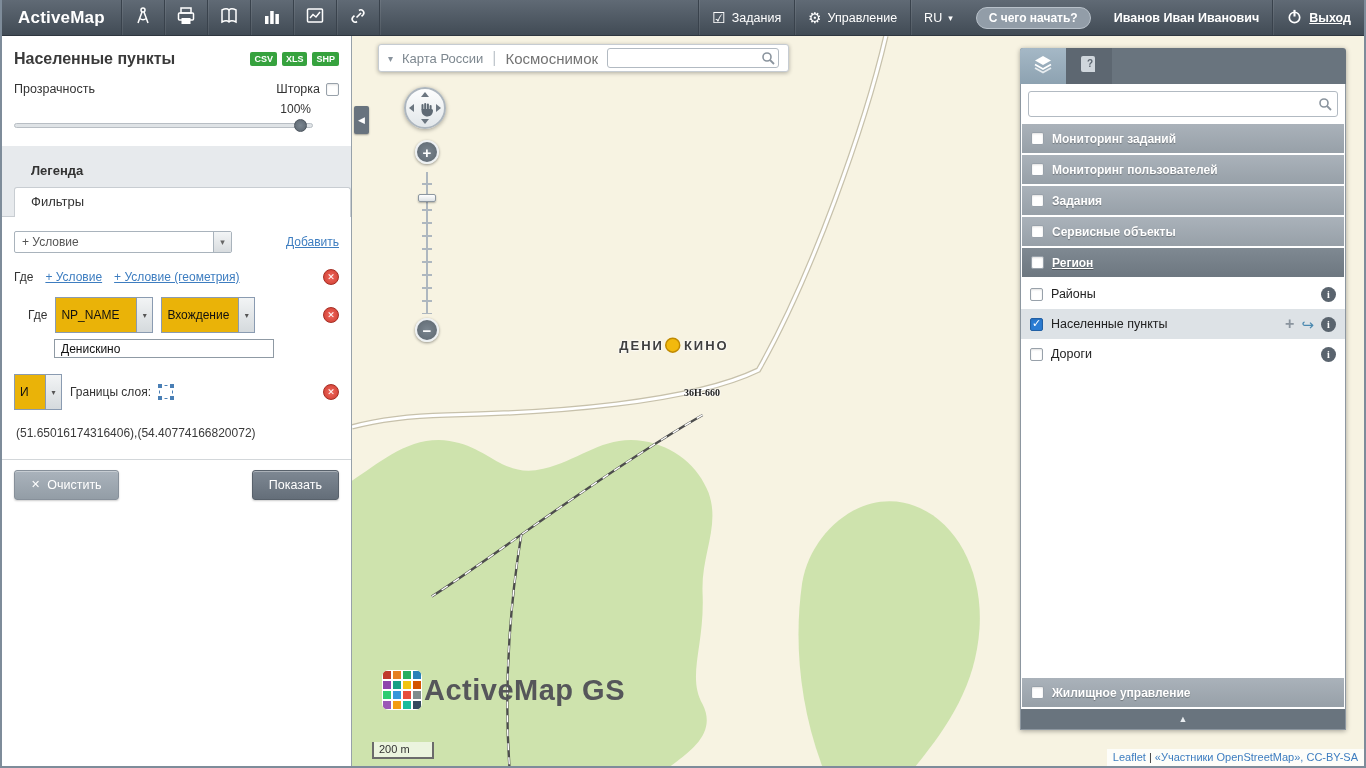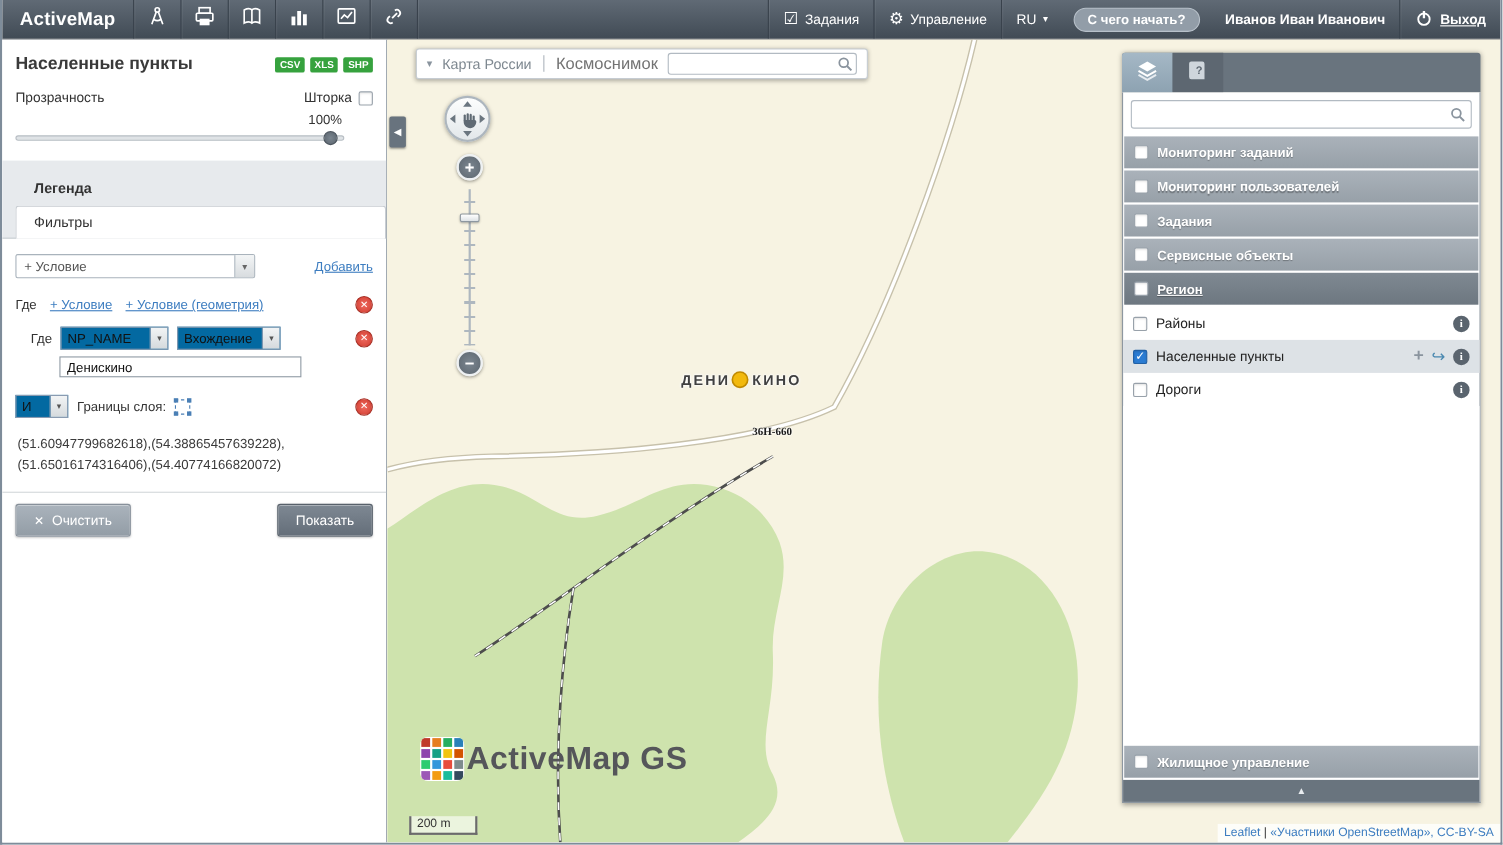--- a/index.html
+++ b/index.html
@@ -45,21 +45,21 @@
   .combobox { width:218px; height:22px; border:1px solid #a9b3bc; border-radius:2px; background:#fff; display:flex; align-items:stretch; cursor:pointer; }
   .combobox .cb-text { flex:1; padding:3px 7px; color:#555; }
   .dd-btn { width:18px; display:flex; align-items:center; justify-content:center; background:linear-gradient(#f3f5f6,#d8dcdf); border-left:1px solid #a9b3bc; color:#666; font-size:9px; }
   a.blink { color:#3d7dc0; text-decoration:underline; font-size:12px; cursor:pointer; }
   .where-row { display:flex; align-items:center; gap:12px; margin-bottom:12px; color:#333; }
   .x-btn { width:16px; height:16px; flex:0 0 16px; border-radius:50%; background:radial-gradient(#ef6a5f,#cf3a2e); border:1px solid #a52d23; color:#fff; font-size:9px; font-weight:bold; display:flex; align-items:center; justify-content:center; cursor:pointer; }
   .push { margin-left:auto; }
   .cond-box { margin-left:14px; }
   .cond-row { display:flex; align-items:center; gap:8px; }
   .cond-row .lbl { color:#333; }
-  .sel { height:21px; border:1px solid #8a9bb1; background:#0369a1; display:flex; align-items:center; cursor:pointer; }
+  .sel { height:36px; border:1px solid #8a9bb1; background:#eab308; display:flex; align-items:center; cursor:pointer; }
   .sel .sel-text { flex:1; padding:0 5px; color:#111; font-size:12px; white-space:nowrap; overflow:hidden; }
   .sel .sel-arrow { width:16px; align-self:stretch; display:flex; align-items:center; justify-content:center; background:linear-gradient(#f2f4f5,#d5dadd); border-left:1px solid #8a9bb1; color:#555; font-size:8px; }
   .w96 { width:98px; } .w92 { width:94px; } .w46 { width:48px; }
   .val-input { margin:6px 0 0 26px; width:220px; height:19px; border:1px solid #8f9aa4; padding:2px 6px; font-size:12px; font-family:inherit; color:#111; }
   .geo-row { display:flex; align-items:center; gap:8px; margin-top:16px; color:#333; }
   .bounds-icon { width:14px; height:14px; border:1px dashed #4a7fb5; position:relative; }
   .bounds-icon i { position:absolute; width:4px; height:4px; background:#4a7fb5; }
   .bounds-icon i:nth-child(1){ left:-2px; top:-2px; } .bounds-icon i:nth-child(2){ right:-2px; top:-2px; }
   .bounds-icon i:nth-child(3){ left:-2px; bottom:-2px; } .bounds-icon i:nth-child(4){ right:-2px; bottom:-2px; }
   .coords { margin:14px 0 0 2px; color:#3a3a3a; line-height:1.55; font-size:12px; }
@@ -293,21 +293,20 @@
           <span class="bounds-icon">
               <i></i>
               <i></i>
               <i></i>
               <i></i>
             </span>
           <span class="x-btn push">✕</span>
         </div>
 
         <div class="coords">
-          <div>(51.60947799682618),(54.38865457639228),</div>
           <div>(51.65016174316406),(54.40774166820072)</div>
         </div>
 
         <div class="lp-hr"></div>
       </div>
 
       <div class="lp-buttons">
         <div class="btn btn-clear">
           <span class="xg">✕</span>
           <span>Очистить</span>

